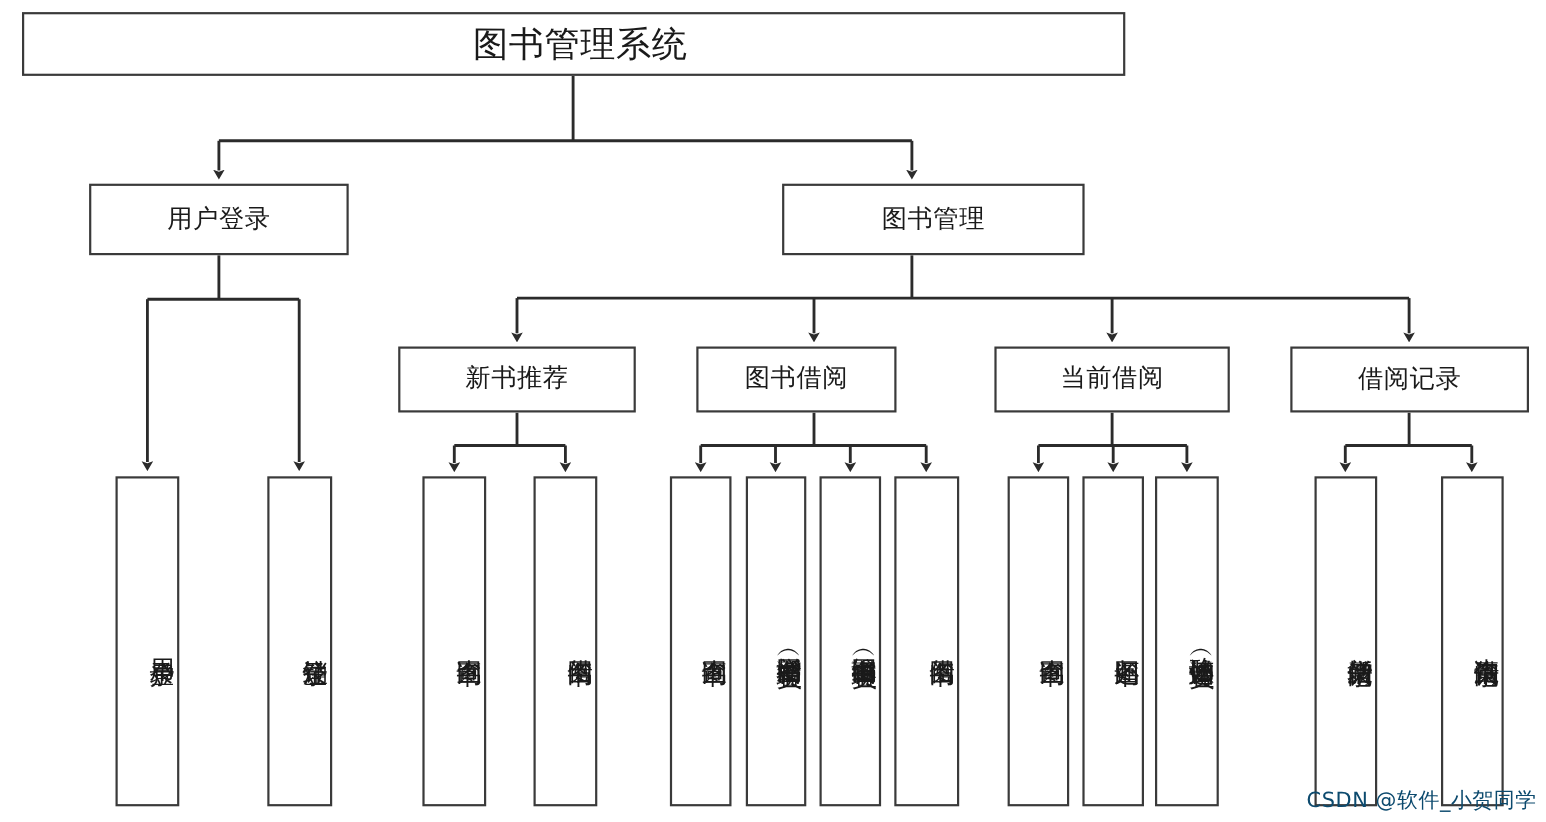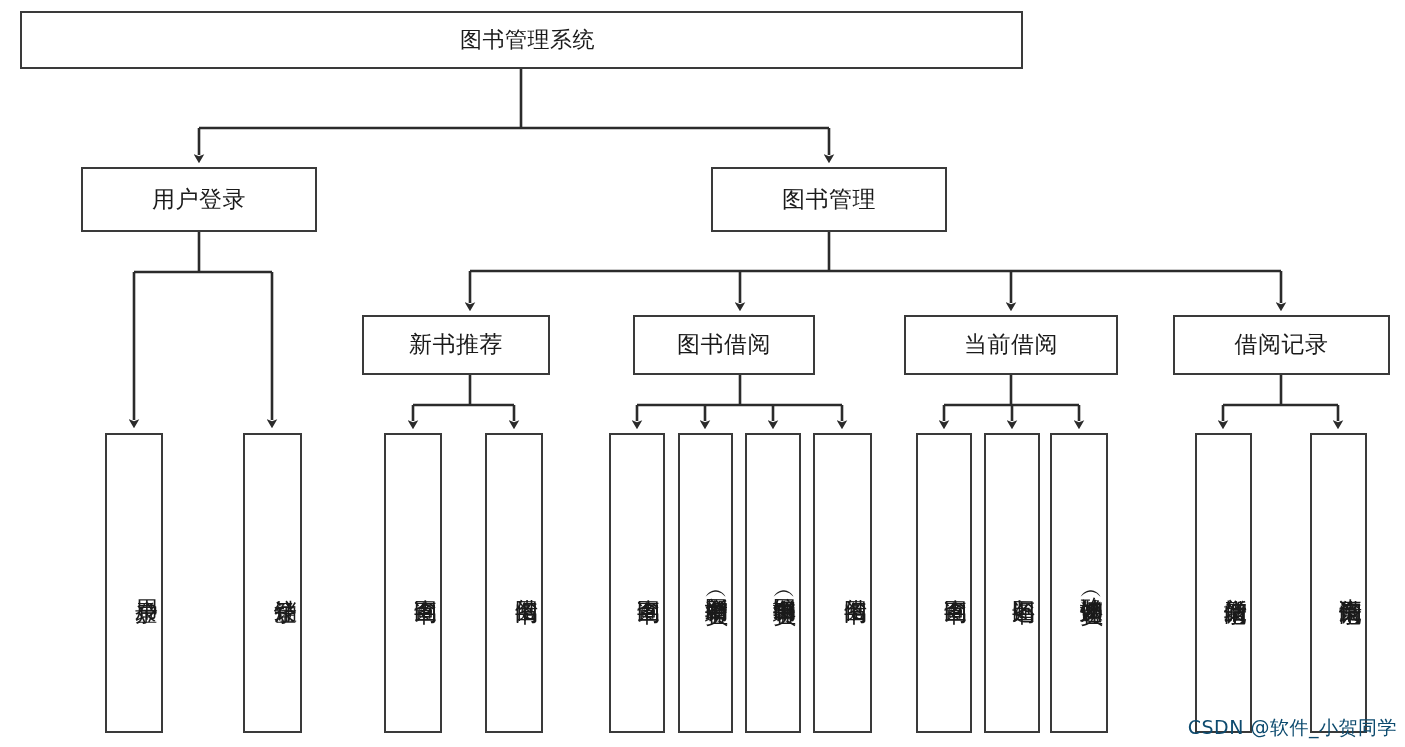--- a/index.html
+++ b/index.html
@@ -37,21 +37,21 @@
     color: #1a1a1a;
     text-align: center;
     z-index: 2;
   }
   .node.horiz {
     font-size: 23px;
     letter-spacing: 0.5px;
     line-height: 1.2;
   }
   .node.root {
-    font-size: 22px;
+    font-size: 32px;
     padding-left: 12px;
   }
   .node.vert {
     writing-mode: vertical-rl;
     text-orientation: upright;
     font-size: 23px;
     line-height: 1.28;
     letter-spacing: 1px;
     padding: 6px 0;
     align-items: flex-start;
@@ -132,25 +132,25 @@
     </g>
   </svg>
 
   <div class="node horiz root" style="left:20px; top:11px; width:1003px; height:58px;">
     <span>图书管理系统</span>
   </div>
 
   <div class="node horiz" style="left:81px; top:167px; width:236px; height:65px;">
     <span>用户登录</span>
   </div>
-  <div class="node horiz" style="left:711px; top:167px; width:236px; height:65px;align-items:center;">
+  <div class="node horiz" style="left:711px; top:167px; width:275px; height:65px;align-items:center;">
     <span>图书管理</span>
   </div>
 
-  <div class="node horiz" style="left:362px; top:315px; width:188px; height:60px;">
+  <div class="node horiz" style="left:362px; top:315px; width:216px; height:60px;">
     <span>新书推荐</span>
   </div>
   <div class="node horiz" style="left:633px; top:315px; width:182px; height:60px;">
     <span>图书借阅</span>
   </div>
   <div class="node horiz" style="left:904px; top:315px; width:214px; height:60px;">
     <span>当前借阅</span>
   </div>
   <div class="node horiz" style="left:1173px; top:315px; width:217px; height:60px;font-family:Liberation Serif, serif;">
     <span>借阅记录</span>

